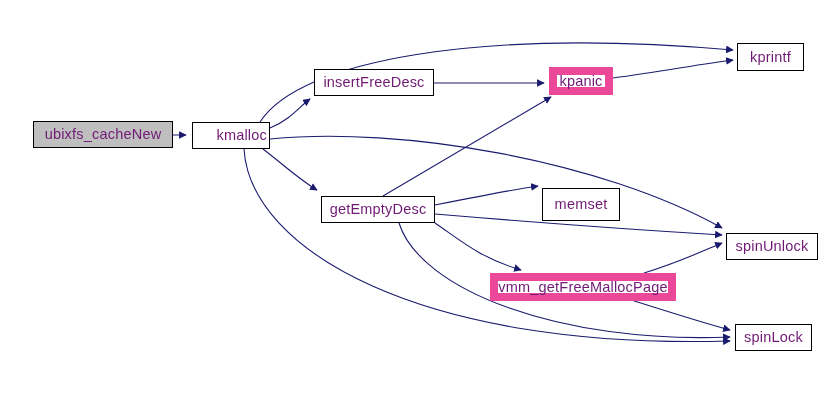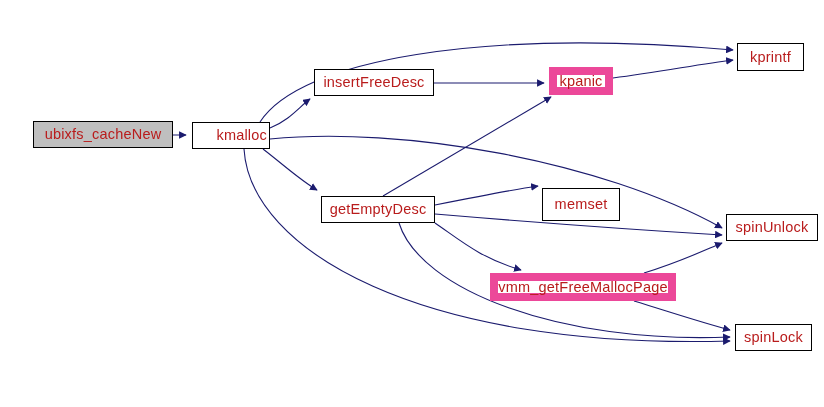--- a/index.html
+++ b/index.html
@@ -28,21 +28,21 @@
     position: absolute;
     box-sizing: border-box;
     background: #ffffff;
     border: 1px solid #000000;
     display: flex;
     align-items: center;
     justify-content: center;
     font-family: "Liberation Sans", sans-serif;
     font-size: 14.5px;
     line-height: 1;
-    color: #b91c1c;
+    color: #701a75;
     letter-spacing: 0.2px;
     white-space: nowrap;
   }
   .node.current {
     background: #bfbfbf;
     border-color: #000000;
   }
   .node.highlight {
     border: 8px solid #ec4899;
   }
@@ -94,21 +94,21 @@
       </div>
       <div class="node" style="left: 737px; top: 43px; width: 67px; height: 28px;">
         <span class="node-label">kprintf</span>
       </div>
       <div class="node" style="left: 321px; top: 196px; width: 114px; height: 27px;">
         <span class="node-label">getEmptyDesc</span>
       </div>
       <div class="node" style="left: 542px; top: 188px; width: 78px; height: 33px;">
         <span class="node-label">memset</span>
       </div>
-      <div class="node" style="left: 726px; top: 214px; width: 92px; height: 27px;">
+      <div class="node" style="left: 726px; top: 233px; width: 92px; height: 27px;">
         <span class="node-label">spinUnlock</span>
       </div>
       <div class="node highlight" style="left: 490px; top: 273px; width: 186px; height: 28px;">
         <span class="node-label">vmm_getFreeMallocPage</span>
       </div>
       <div class="node" style="left: 735px; top: 324px; width: 77px; height: 27px;">
         <span class="node-label">spinLock</span>
       </div>
     </div>
 </div>

